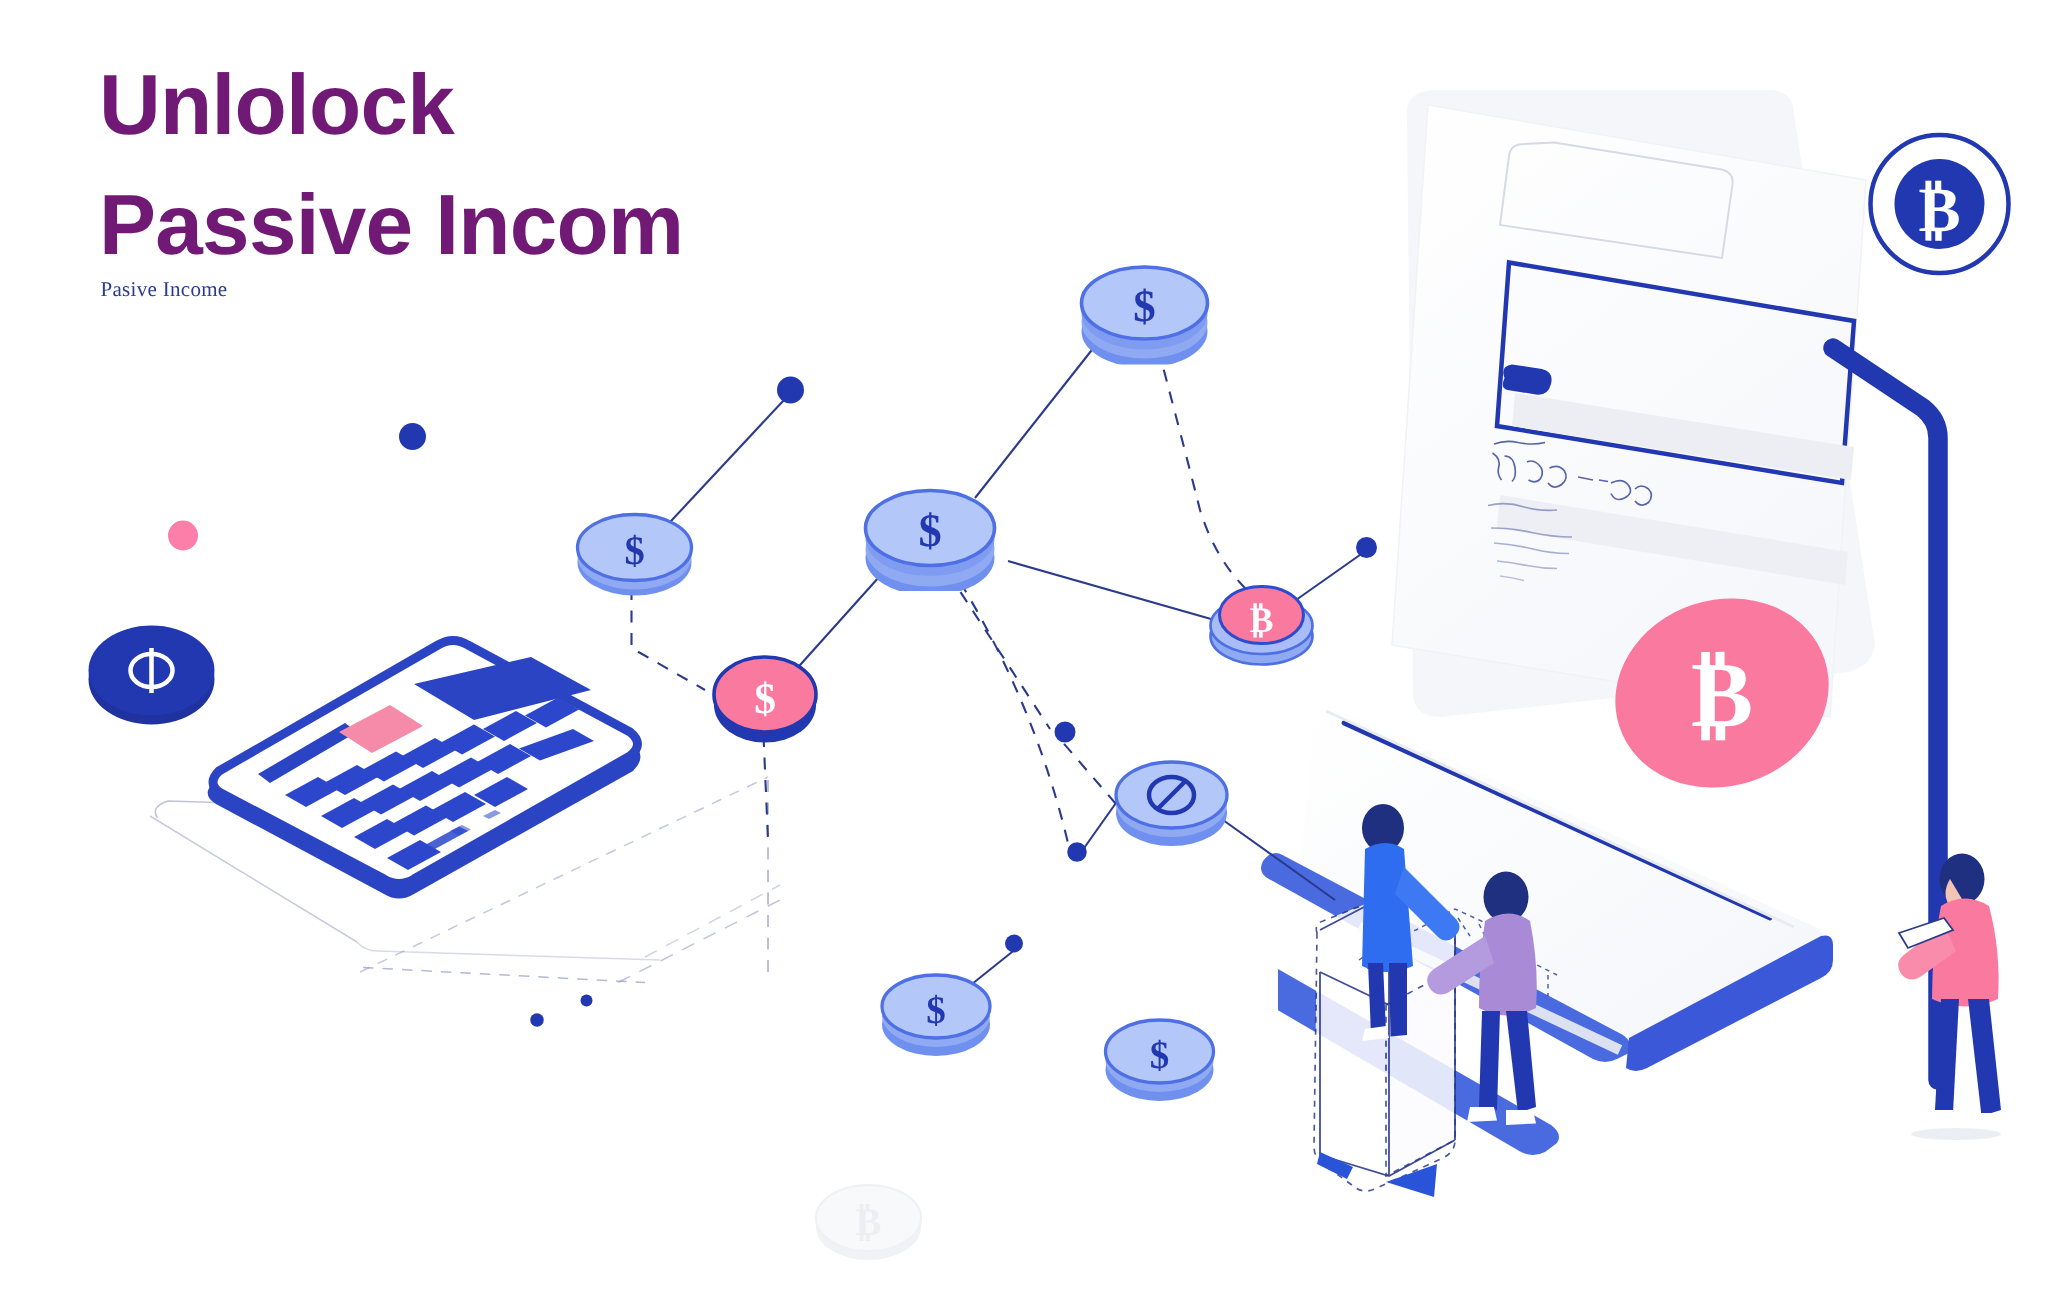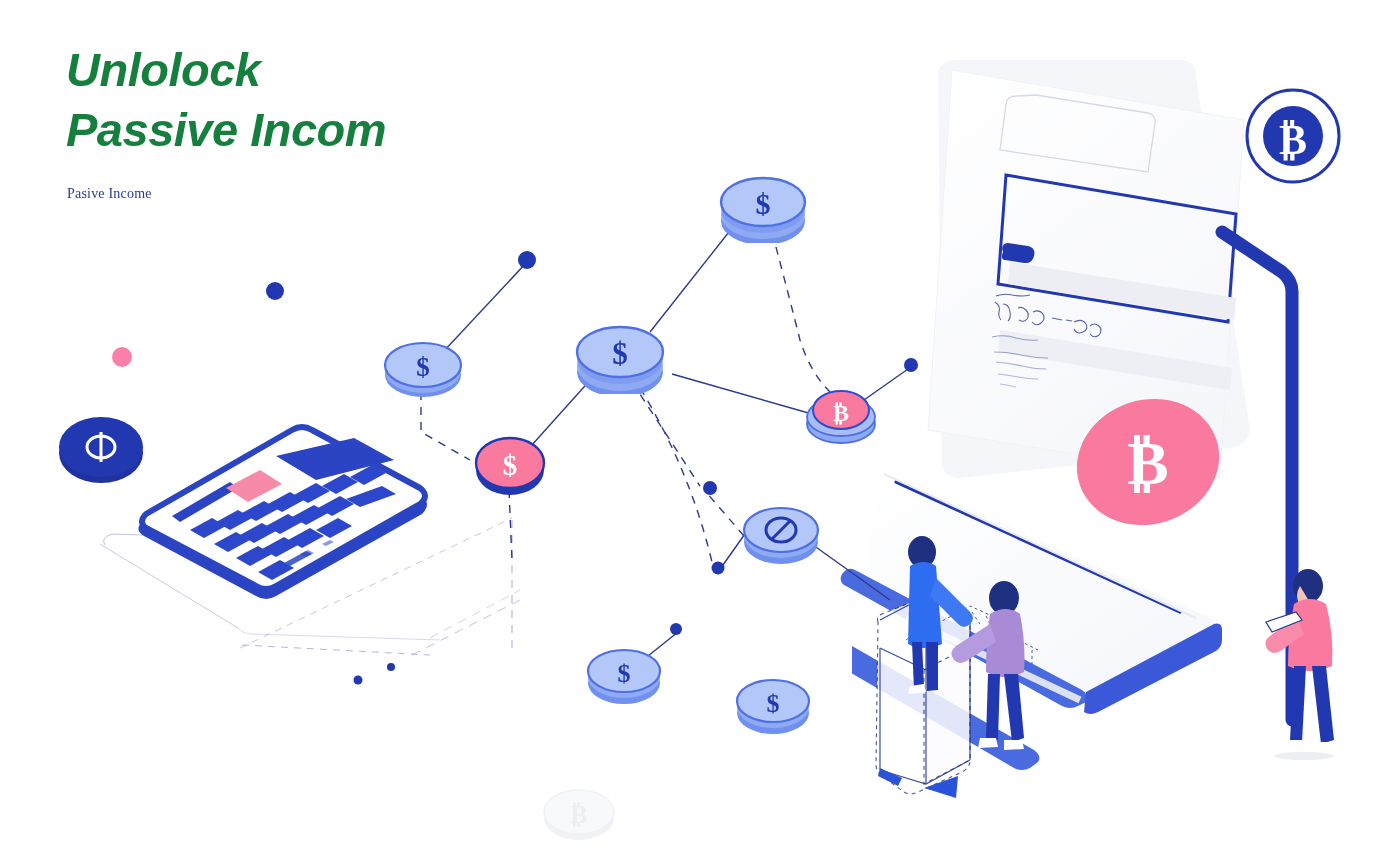--- a/index.html
+++ b/index.html
@@ -29,30 +29,30 @@
   }
   
   .headline {
     position: absolute;
     left: 66px;
     top: 40px;
     width: 520px;
   }
   .headline h1 {
     margin: 0;
-    color: #15803d;
+    color: #701a75;
     font-family: "Liberation Sans", sans-serif;
     font-weight: bold;
-    font-size: 47px;
+    font-size: 57px;
     line-height: 60px;
     letter-spacing: -0.5px;
-    font-style: italic;
   }
   .headline h1 .l2 {
     display: block;
+    margin-top: 20px;
   }
   .subtitle {
     position: absolute;
     left: 67px;
     top: 186px;
     color: #2b3b8f;
     font-size: 14px;
     font-family: Liberation Serif, serif;
     letter-spacing: 0.2px;
   }

